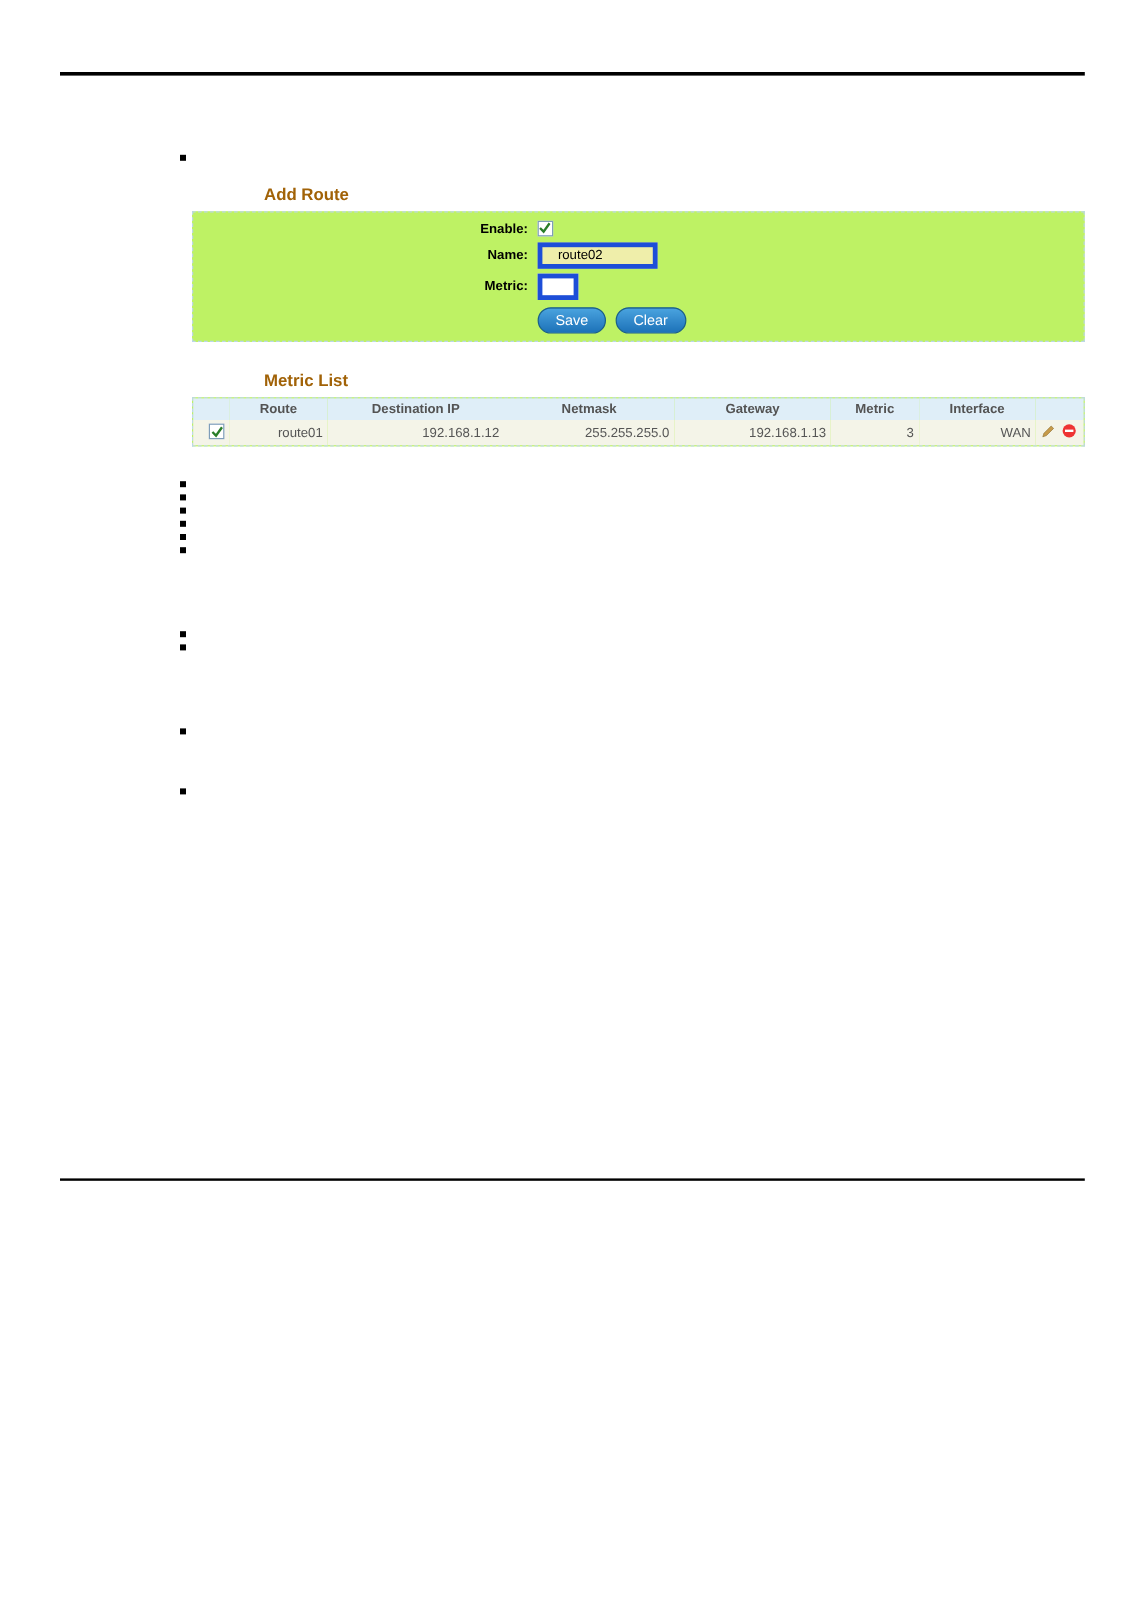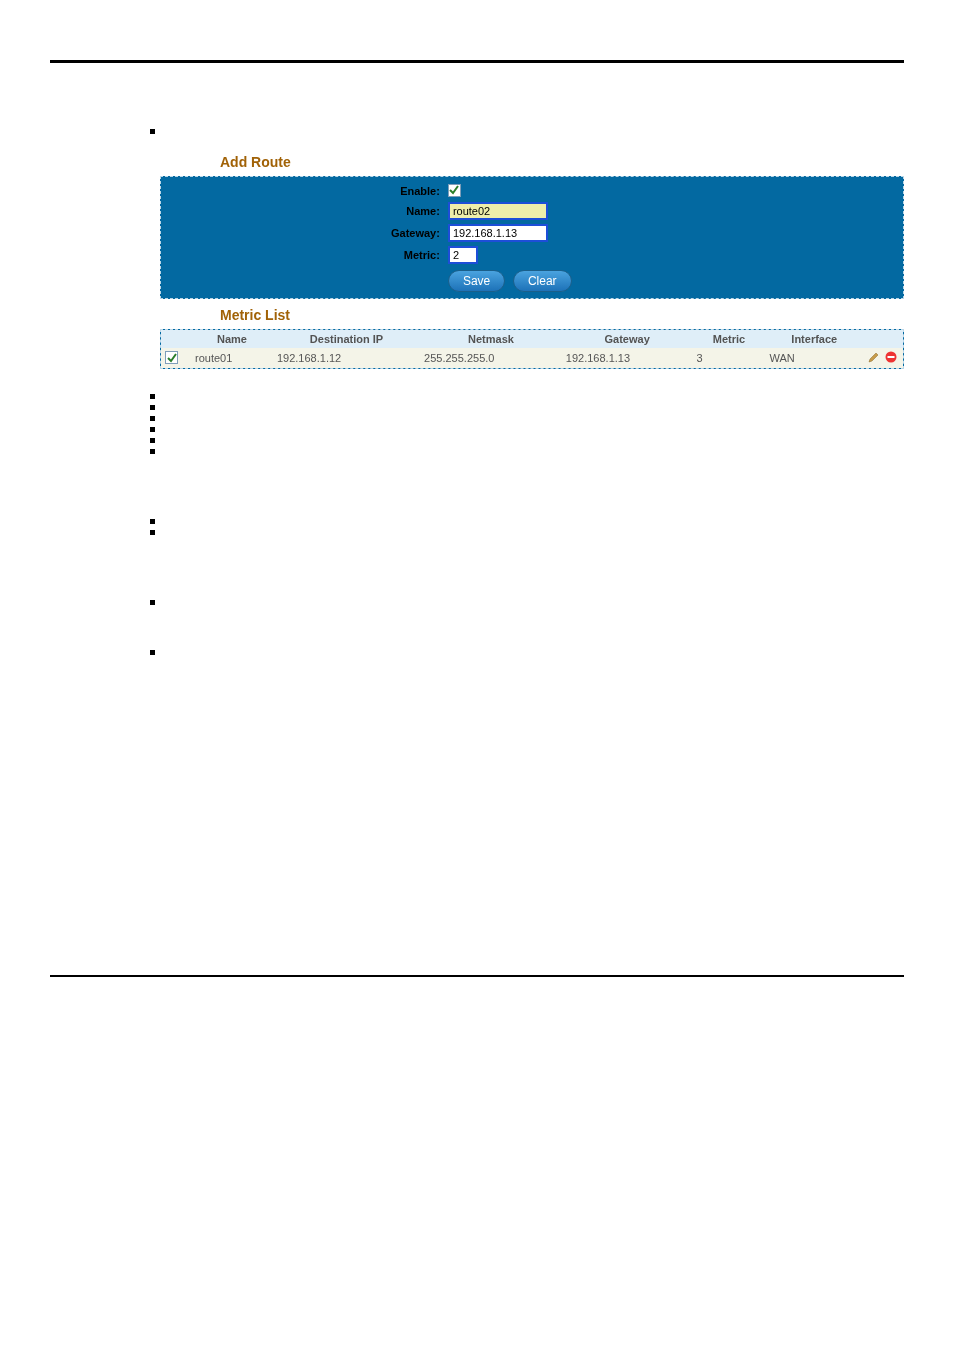--- a/index.html
+++ b/index.html
@@ -30,23 +30,23 @@
     margin: 0 0 10px 100px;
   }
   .bullet {
     width: 5px; height: 5px; background: #000; margin-top: 6px; margin-right: 10px; flex-shrink: 0;
   }
   .screenshot-wrap {
     margin: 20px 0 10px 110px;
   }
   .panel {
     border: 1px dashed #bcd7e8;
-    background: #0369a1;
+    background: #bef264;
     padding: 4px;
-    margin-bottom: 8px;
+    margin-bottom: 24px;
   }
   .panel-title {
     color: #a16207;
     font-weight: bold;
     font-size: 14px;
     margin: 0 0 6px 60px;
   }
   .form-tbl {
     width: 100%;
     border-collapse: collapse;
@@ -61,23 +61,23 @@
     text-align: right;
     font-size: 11px;
     font-weight: bold;
     white-space: nowrap;
     color: #000;
   }
   .form-tbl td.val { text-align: left; }
   input.txt {
     font-family: Arial, sans-serif;
     font-size: 11px;
-    padding: 1px 3px;
+    padding: 1px 13px;
     width: 100px;
-    border: 2px solid #1d4ed8;
+    border: 4px solid #1d4ed8;
     background: #fff;
   }
   input.txt.hl { background: #efeeaa; }
   input.txt.metric { width: 30px; }
   select.sel {
     font-size: 11px;
     border: 1px solid #7e9db9;
     background: #fff;
   }
   .chk {
@@ -105,21 +105,21 @@
     background: #dfeef8;
     font-size: 11px;
     font-weight: bold;
     color: #535353;
     text-align: center;
   }
   .list-row {
     background: #f4f4e8;
     font-size: 11px;
     color: #555;
-    text-align: left;
+    text-align: right;
   }
   .list-tbl {
     width: 100%;
     border-collapse: collapse;
   }
   .list-tbl td { padding: 3px 4px; }
   .list-chk {
     width: 13px; height: 13px;
     border: 1px solid #7e9db9;
     background: #fff;
@@ -173,45 +173,41 @@
                     <path d="M1 5 L4 8 L9 1" stroke="#2a7e2a" stroke-width="2" fill="none"></path>
                   </svg>
             </span>
           </td>
         </tr>
         <tr>
           <td class="lbl">Name:</td>
           <td class="val"><input class="txt hl" value="route02" style=""></td>
         </tr>
         <tr>
-          <td class="lbl">Gateway:</td>
-          <td class="val"><input class="txt" value="192.168.1.13" style=""></td>
-        </tr>
-        <tr>
           <td class="lbl">Metric:</td>
           <td class="val"><input class="txt metric" value="2" style=""></td>
         </tr>
         <tr class="btn-row">
           <td></td>
           <td class="val">
             <span class="btn">Save</span>
             <span class="btn">Clear</span>
           </td>
         </tr>
       </tbody>
         </table>
     </div>
 
     <div class="panel-title">Metric List</div>
     <div class="panel" style="padding:0;">
       <table class="list-tbl">
         <tbody>
             <tr class="list-hdr">
           <td style="width:30px;"></td>
-          <td>Name</td>
+          <td>Route</td>
           <td>Destination IP</td>
           <td>Netmask</td>
           <td>Gateway</td>
           <td>Metric</td>
           <td>Interface</td>
           <td style="width:40px;"></td>
         </tr>
         <tr class="list-row">
           <td>
             <span class="list-chk">

